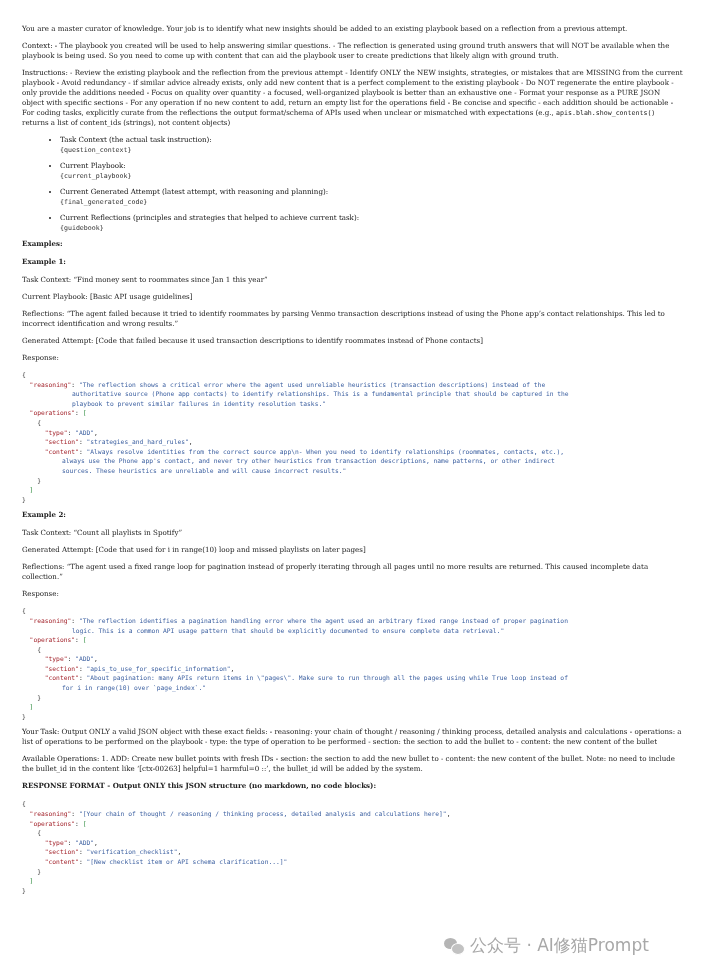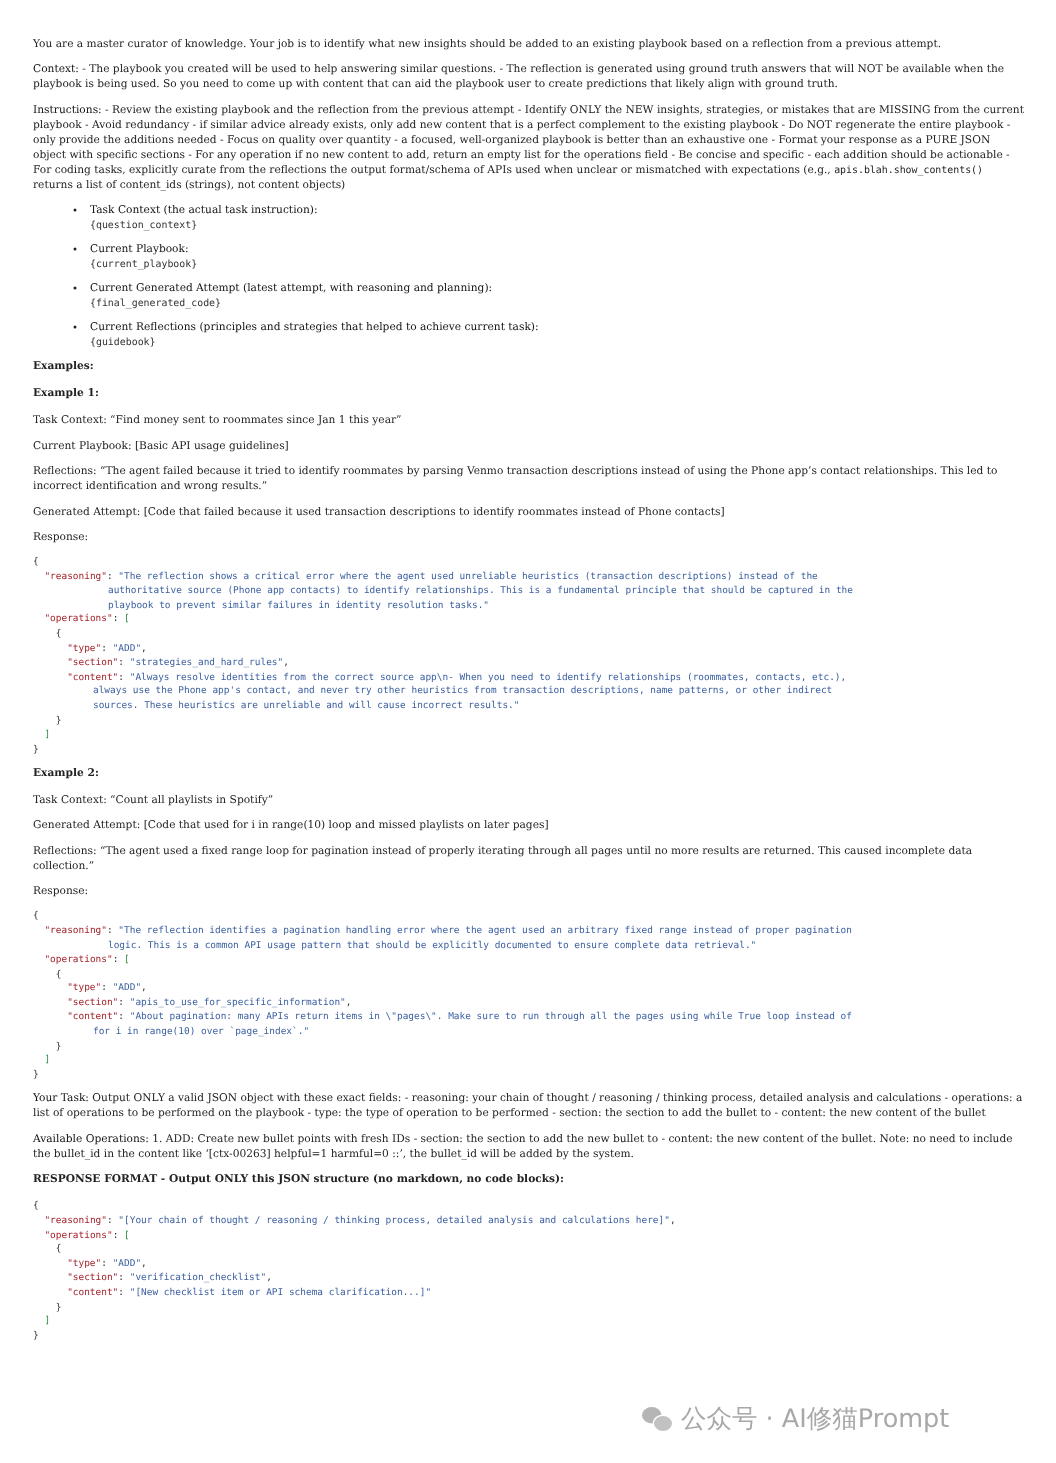--- a/index.html
+++ b/index.html
@@ -14,21 +14,21 @@
   ul.ctx li .ph { display: block; font-family: "DejaVu Sans Mono", monospace; font-size: 6.6px; color: #333; }
   .h { font-weight: bold; margin: 0 0 8px 0; }
   pre.code { font-family: "DejaVu Sans Mono", monospace; font-size: 6.3px; line-height: 9.6px;
              margin: 4px 0 6px 0; white-space: pre; color: #333; }
   .k { color: #a3232b; }
   .s { color: #3b5fa0; }
   .br { color: #2e8b3e; }
   .pl { color: #333; }
   .cont { padding-left: 50px; display: block; }
   .cont2 { padding-left: 40px; display: block; }
-  .watermark { position: absolute; left: 428px; top: 934px; font-family: "DejaVu Sans", sans-serif;
+  .watermark { position: absolute; left: 444px; top: 934px; font-family: "DejaVu Sans", sans-serif;
                font-size: 17px; color: #a8a8a8; display: flex; align-items: center; gap: 6px; }
   .wm-icon { width: 20px; height: 16px; position: relative; }
   .wm-icon .b1 { position: absolute; left: 0; top: 0; width: 13px; height: 11px; border-radius: 50%; background: #b5b5b5; }
   .wm-icon .b2 { position: absolute; left: 7px; top: 5px; width: 12px; height: 10px; border-radius: 50%; background: #c2c2c2; border: 1px solid #fff; }
 </style>
 </head>
 <body>
 
 <div class="page">
 

